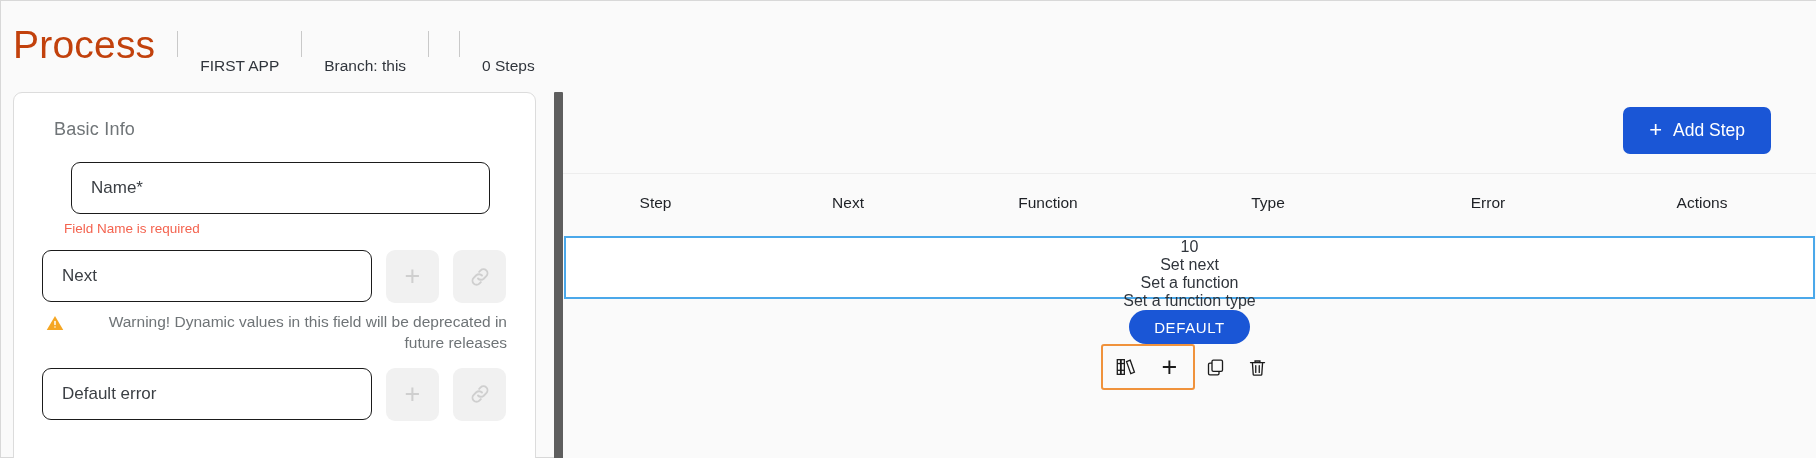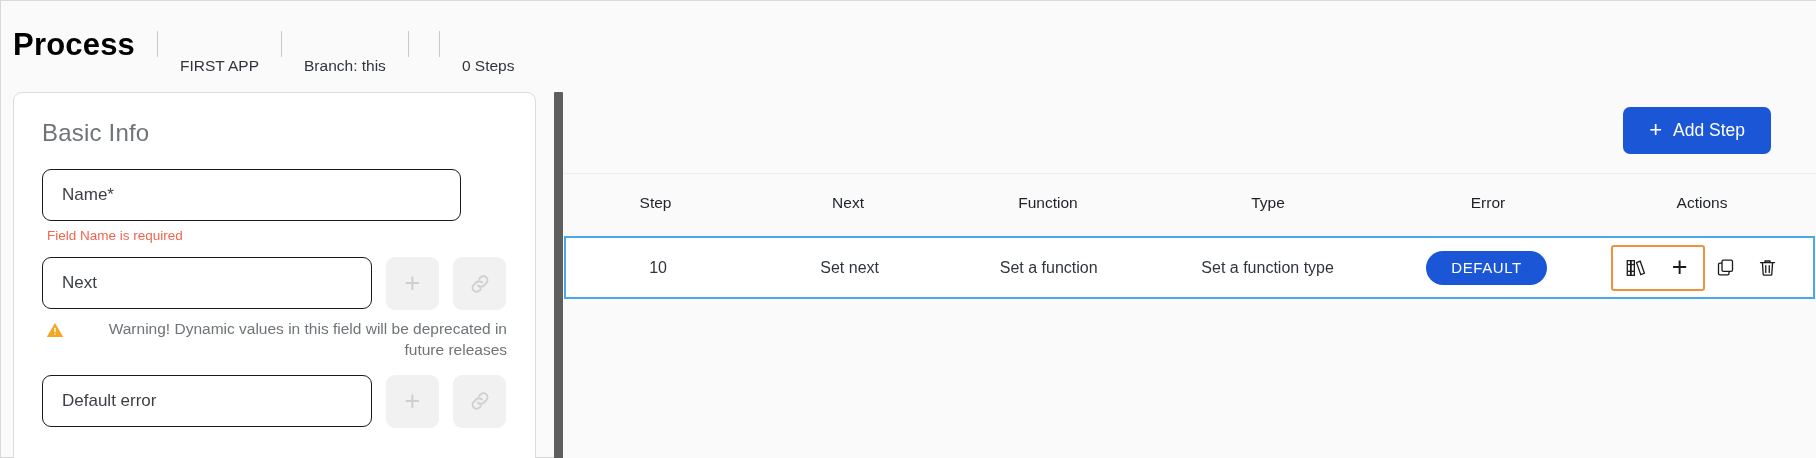--- a/index.html
+++ b/index.html
@@ -18,21 +18,21 @@
 
   
   .topbar {
     position: absolute; left: 0; top: 0;
     width: 1816px; height: 86px;
     background: #fafafa;
     display: flex; align-items: center;
     padding-left: 12px;
   }
   .page-title {
-    font-size: 31px; font-weight: 700; color: #000000;
+    font-size: 39px; font-weight: 400; color: #c2410c;
     letter-spacing: .2px; line-height: 1;
     padding-right: 22px;
   }
   .crumb-sep {
     width: 1px; height: 26px; background: #c9c9c9;
     flex: 0 0 1px;
   }
   .crumb {
     font-size: 15.5px; color: #30353c;
     padding: 0 22px; white-space: nowrap; margin-top: 44px;
@@ -43,49 +43,49 @@
   .left-card {
     position: absolute; left: 12px; top: 91px;
     width: 523px; height: 380px;
     background: #ffffff;
     border: 1px solid #dcdcdc;
     border-radius: 9px;
     overflow: hidden;
     padding: 26px 28px 0 28px;
   }
   .card-title {
-    font-size: 24px; color: #6f7477; font-weight: 400;
-    margin-bottom: 22px; letter-spacing: .2px;
+    font-size: 18px; color: #6f7477; font-weight: 400;
+    margin-bottom: 22px; letter-spacing: .2px; margin-left: 12px;
   }
   .field-row { display: flex; align-items: flex-start; gap: 14px; }
   .txt-input {
     flex: 0 0 auto;
     height: 52px;
     border: 1.6px solid #1b1b1b;
     border-radius: 9px;
     background: #ffffff;
     display: flex; align-items: center;
     padding: 0 19px;
     font-size: 17px; color: #3b3f44;
   }
-  .txt-input.wide  { width: 419px; }
+  .txt-input.wide  { width: 419px; margin-left: 29px; }
   .txt-input.short { width: 330px; }
   .sq-btn {
     width: 53px; height: 53px;
     background: #f1f1f1;
     border: none; border-radius: 9px;
     display: flex; align-items: center; justify-content: center;
     color: #c9c9c9;
     flex: 0 0 53px;
     cursor: pointer;
   }
   .sq-btn svg { display: block; }
   .plus-glyph { font-size: 27px; line-height: 1; color: #cfcfcf; font-weight: 300; }
   .err-msg {
-    font-size: 13.5px; color: #f4634f; margin: 7px 0 14px 5px;
+    font-size: 13.5px; color: #f4634f; margin: 7px 0 14px 22px;
   }
   .warn-msg {
     display: flex; gap: 8px; margin: 9px 0 14px 4px;
     max-width: 470px;
   }
   .warn-msg .wtext {
     font-size: 15.5px; color: #6f7477; line-height: 1.35; text-align: right;
   }
   .warn-ico { flex: 0 0 18px; margin-top: 2px; }
 
@@ -130,21 +130,21 @@
   .c-type { width: 240px; }
   .c-err  { width: 200px; }
   .c-act  { width: 228px; }
 
   .row {
     margin: 5px 1px 0 1px;
     height: 63px;
     background: #ffffff;
     border: 2px solid #4aa8ea;
     display: flex; align-items: center;
-    font-size: 16px; color: #30353c;
+    font-size: 16px; color: #30353c; flex-direction: column;
   }
   .td { text-align: center; }
 
   .badge {
     display: inline-flex; align-items: center; justify-content: center;
     background: #1a56d6; color: #ffffff;
     border-radius: 20px;
     height: 34px; padding: 0 25px;
     font-size: 15px; letter-spacing: .6px;
   }

